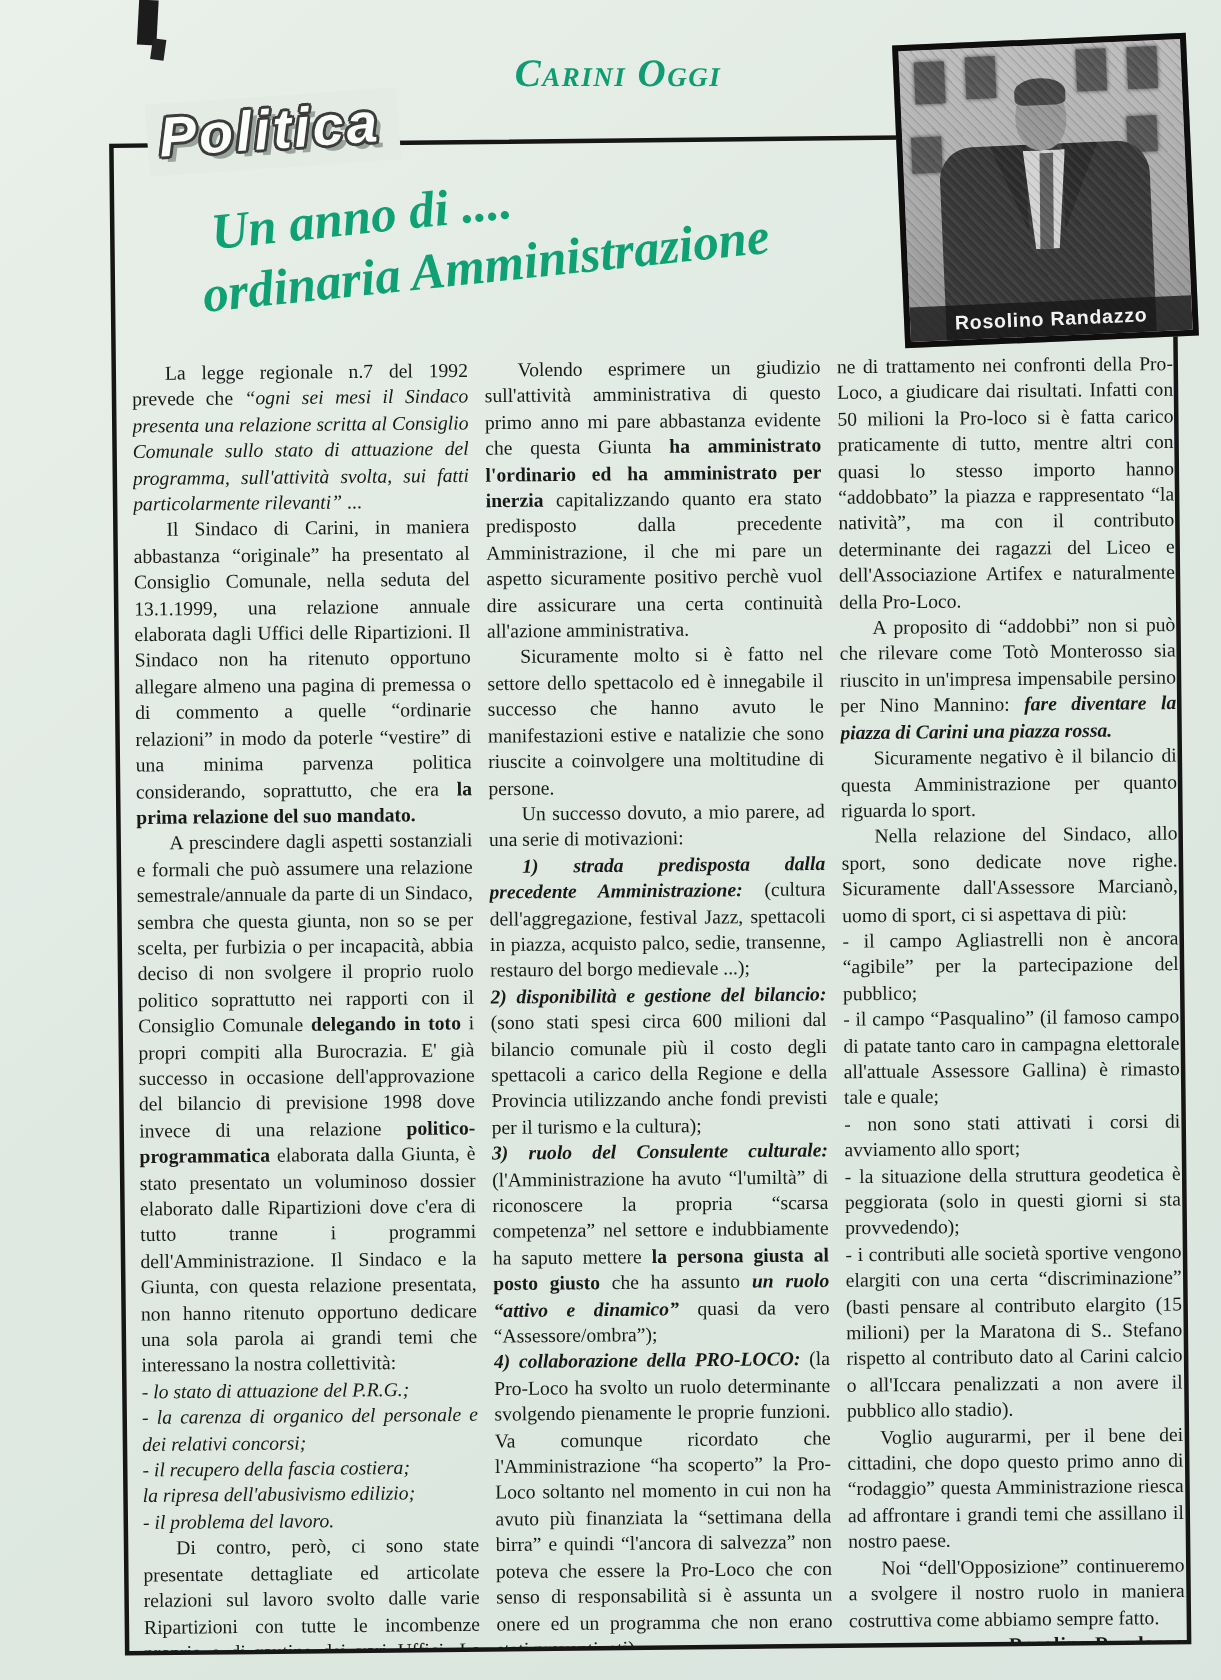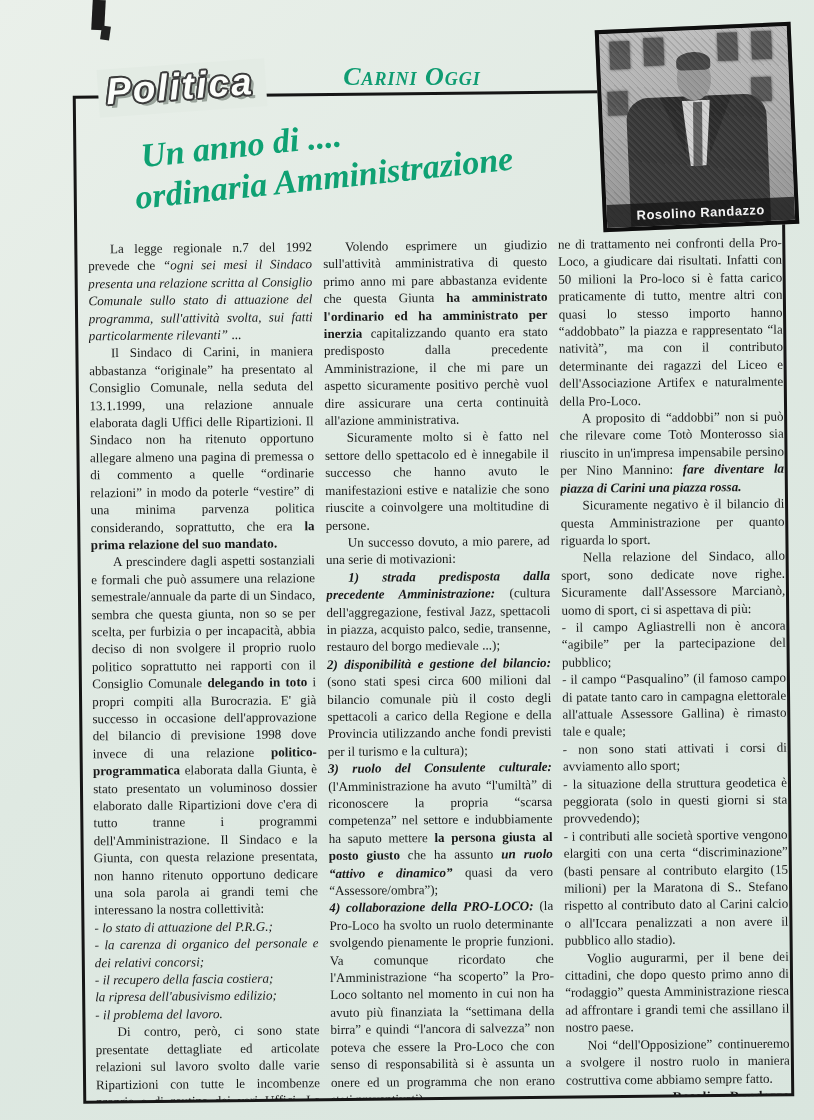--- a/index.html
+++ b/index.html
@@ -8,21 +8,21 @@
     background:linear-gradient(140deg,#eaf0ea 0%,#dfe9e2 45%,#d9e5de 100%);
     font-family:"Liberation Serif",serif;
   }
   
   .artifact-a{position:absolute;left:92px;top:0;width:13px;height:30px;background:#1c1c1c;transform:rotate(3deg);}
   .artifact-b{position:absolute;left:101px;top:26px;width:9px;height:14px;background:#222;transform:rotate(8deg);}
 
   .masthead{
     position:absolute;left:272px;top:34px;width:280px;text-align:center;
     font-family:"Liberation Serif",serif;font-weight:bold;font-style:italic;
-    font-variant:small-caps;font-size:26px;letter-spacing:1px;color:#0f9c72;z-index:4;margin-top:28px;
+    font-variant:small-caps;font-size:26px;letter-spacing:1px;color:#0f9c72;z-index:4;
   }
 
   .frame{
     position:absolute;left:78px;top:92px;width:705px;height:1002px;
     border:3.5px solid #161616;transform:rotate(-0.6deg);z-index:1;
   }
 
   .section-label{
     position:absolute;left:98px;top:64px;z-index:5;padding:2px 12px 4px 8px;
     background:#e3ebe4;

